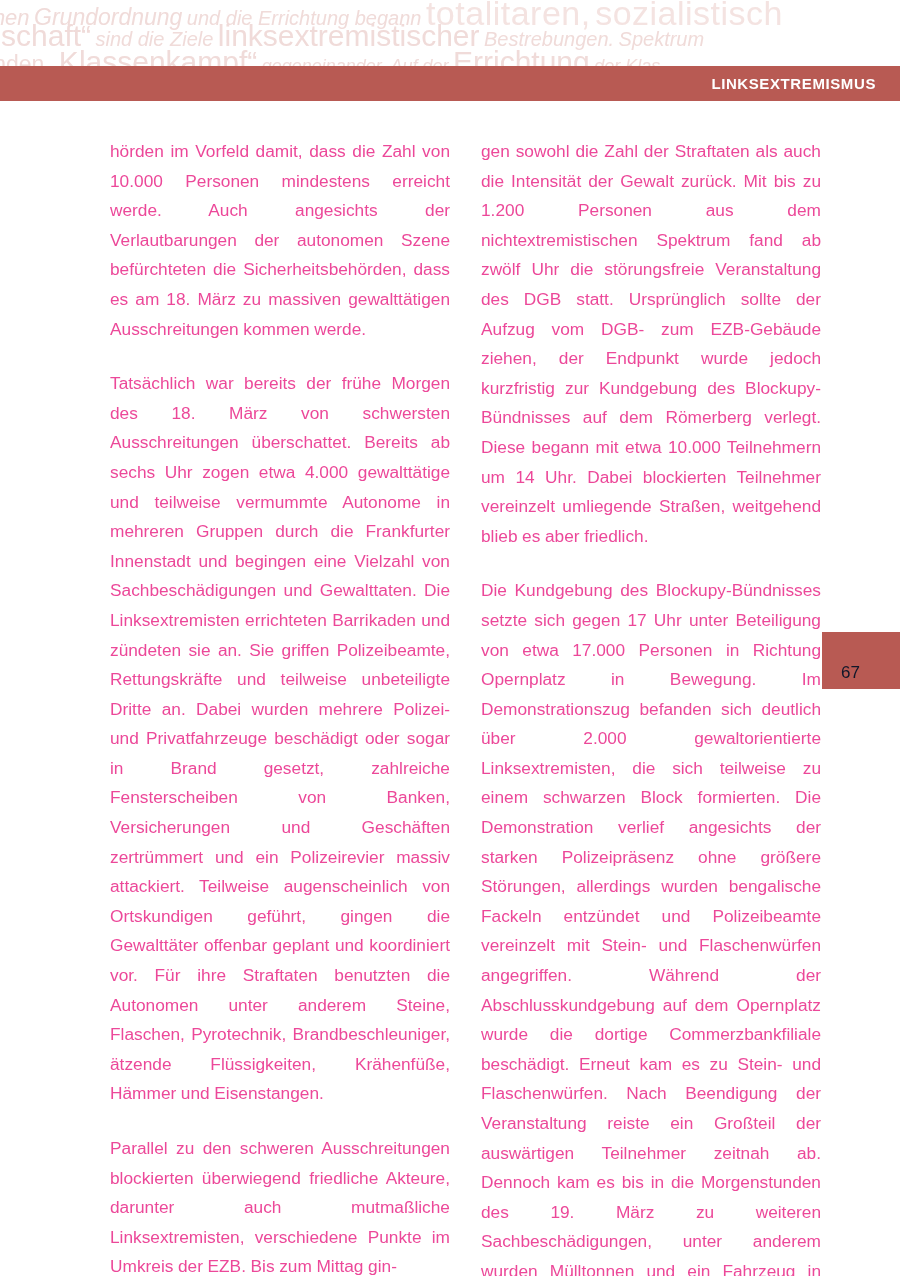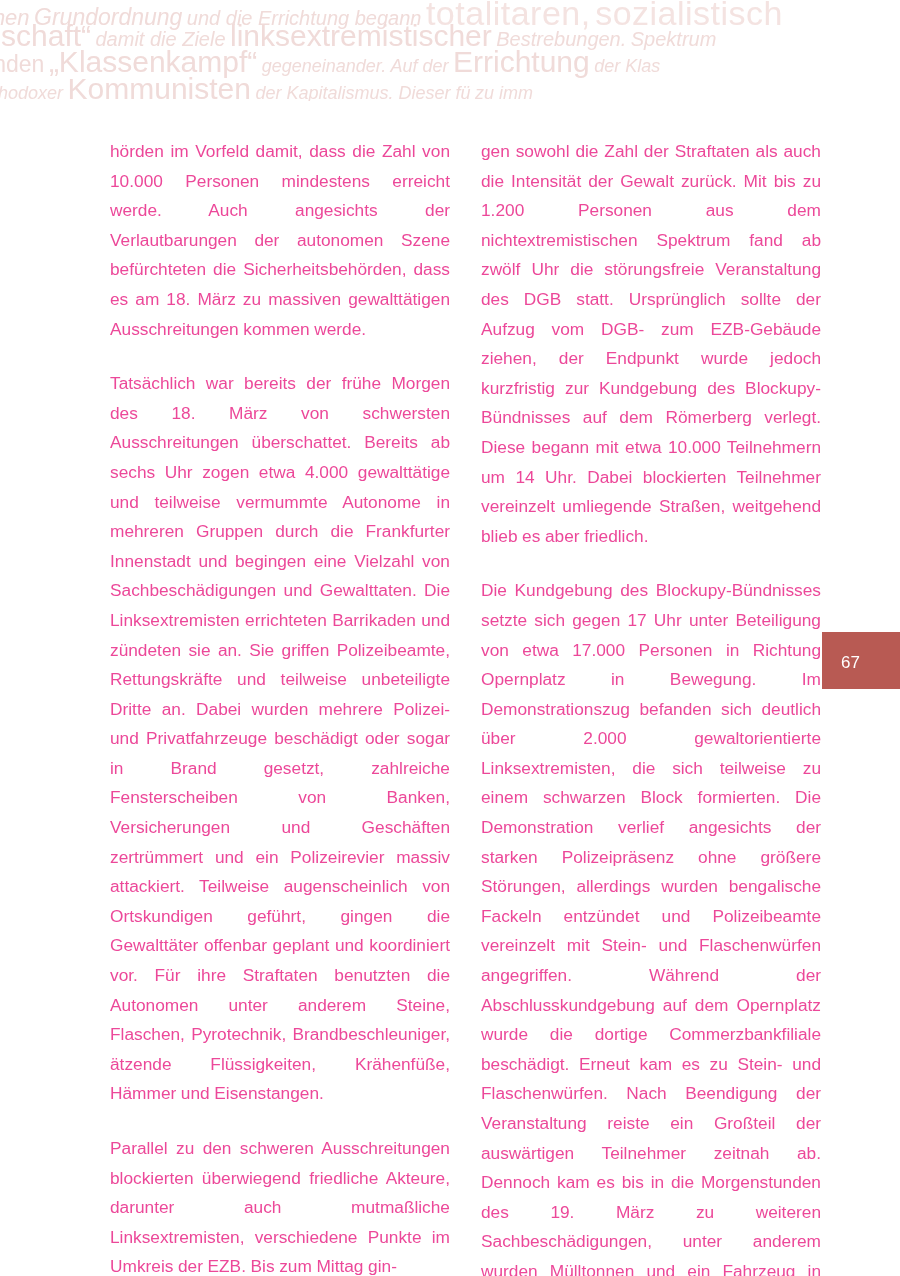--- a/index.html
+++ b/index.html
@@ -115,23 +115,23 @@
     position: absolute;
     top: 632px;
     right: 0;
     width: 78px;
     height: 57px;
     background: #b85a53;
   }
   .page-number-tab-label {
     position: absolute;
     left: 19px;
-    top: 2px;
+    top: 12px;
     line-height: 57px;
-    color: #ffffff;
+    color: #0f172a;
     font-size: 17px;
     font-weight: 500;
   }
 </style>
 </head>
 <body>
 
 <div class="page-header">
 
   <div class="wordcloud">
@@ -139,21 +139,21 @@
     <div class="wc-line wc-line-1">
       <span class="wc-w wc-it wc-s22">ischen</span>
       <span class="wc-w wc-it wc-s26">Grundordnung</span>
       <span class="wc-w wc-it wc-s20">und die Errichtung begann</span>
       <span class="wc-w wc-s34 wc-lt">totalitaren,</span>
       <span class="wc-w wc-s34 wc-lt">sozialistisch</span>
     </div>
 
     <div class="wc-line wc-line-2">
       <span class="wc-w wc-s30">sellschaft“</span>
-      <span class="wc-w wc-it wc-s20">damit die Ziele</span>
+      <span class="wc-w wc-it wc-s20">sind die Ziele</span>
       <span class="wc-w wc-s30">linksextremistischer</span>
       <span class="wc-w wc-it wc-s20">Bestrebungen.</span>
       <span class="wc-w wc-it wc-s20">Spektrum</span>
     </div>
 
     <div class="wc-line wc-line-3">
       <span class="wc-w wc-s26">uernden</span>
       <span class="wc-w wc-s30">„Klassenkampf“</span>
       <span class="wc-w wc-it wc-s18">gegeneinander. Auf der</span>
       <span class="wc-w wc-s30">Errichtung</span>
@@ -162,20 +162,23 @@
 
     <div class="wc-line wc-line-4">
       <span class="wc-w wc-it wc-s18">g orthodoxer</span>
       <span class="wc-w wc-s30">Kommunisten</span>
       <span class="wc-w wc-it wc-s18">der Kapitalismus. Dieser fü</span>
       <span class="wc-w wc-it wc-s18">zu imm</span>
     </div>
 
   </div>
 
+  <div class="section-banner">
+    <div class="section-banner-label">LINKSEXTREMISMUS</div>
+  </div>
 
 </div>
 
 <div class="article">
 
   <div class="column column-left">
     <p>hörden im Vorfeld damit, dass die Zahl von 10.000 Personen mindestens erreicht werde. Auch angesichts der Verlautbarungen der autonomen Szene befürchteten die Sicherheitsbehörden, dass es am 18. März zu massiven gewalttätigen Ausschreitungen kommen werde.</p>
     <p>Tatsächlich war bereits der frühe Morgen des 18. März von schwersten Ausschreitungen überschattet. Bereits ab sechs Uhr zogen etwa 4.000 gewalttätige und teilweise vermummte Autonome in mehreren Gruppen durch die Frankfurter Innenstadt und begingen eine Vielzahl von Sachbeschädigungen und Gewalttaten. Die Linksextremisten errichteten Barrikaden und zündeten sie an. Sie griffen Polizeibeamte, Rettungskräfte und teilweise unbeteiligte Dritte an. Dabei wurden mehrere Polizei- und Privatfahrzeuge beschädigt oder sogar in Brand gesetzt, zahlreiche Fensterscheiben von Banken, Versicherungen und Geschäften zertrümmert und ein Polizeirevier massiv attackiert. Teilweise augenscheinlich von Ortskundigen geführt, gingen die Gewalttäter offenbar geplant und koordiniert vor. Für ihre Straftaten benutzten die Autonomen unter anderem Steine, Flaschen, Pyrotechnik, Brandbeschleuniger, ätzende Flüssigkeiten, Krähenfüße, Hämmer und Eisenstangen.</p>
     <p>Parallel zu den schweren Ausschreitungen blockierten überwiegend friedliche Akteure, darunter auch mutmaßliche Linksextremisten, verschiedene Punkte im Umkreis der EZB. Bis zum Mittag gin-</p>
   </div>

